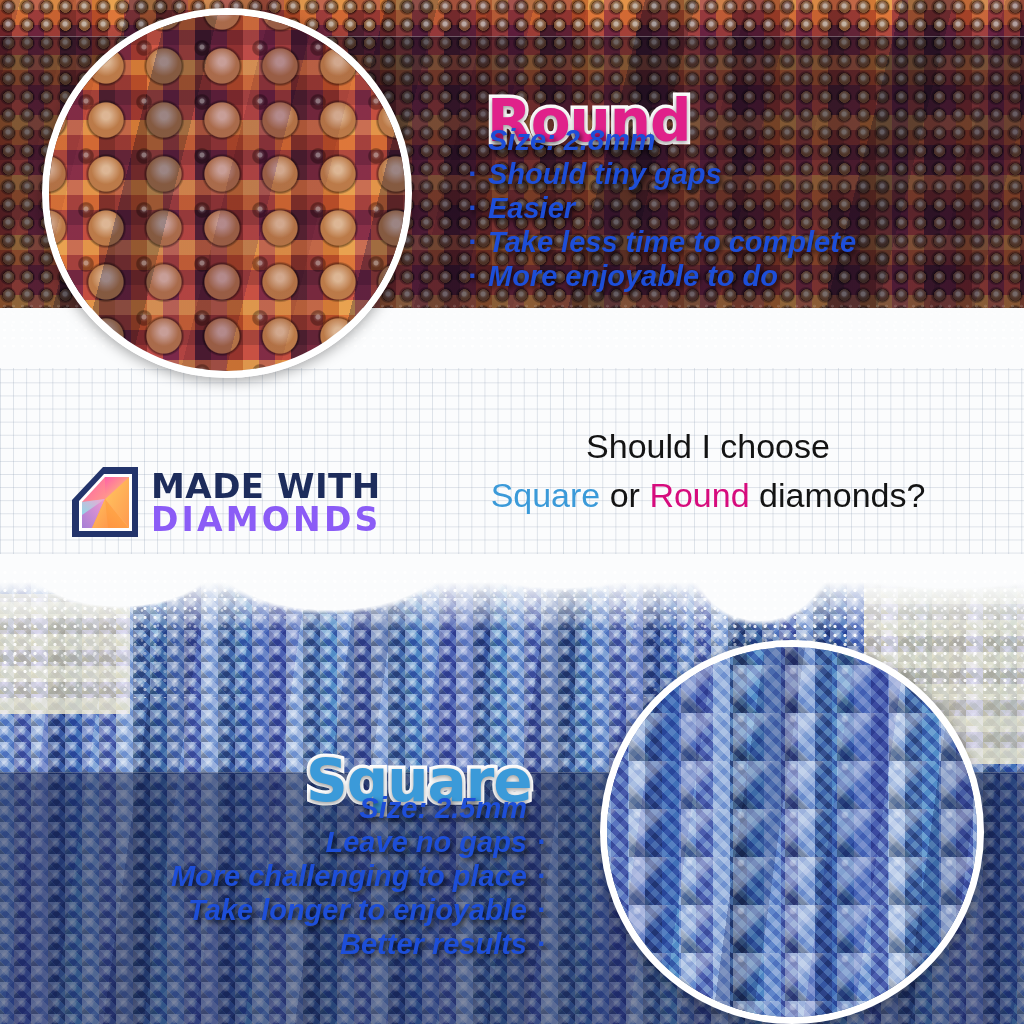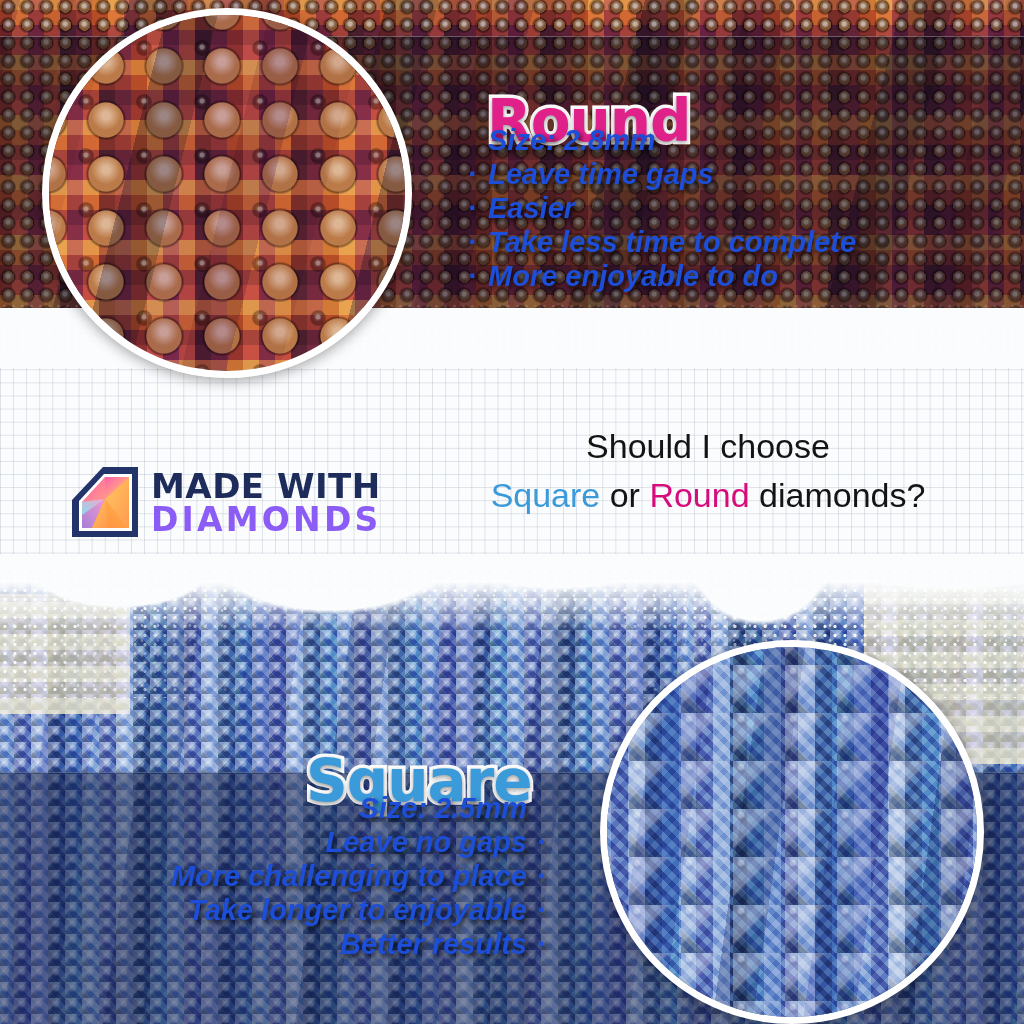--- a/index.html
+++ b/index.html
@@ -243,21 +243,21 @@
 
   <h1 class="hdr" id="roundTitle">Round</h1>
 
   <div class="speclist" id="roundList">
     <div class="row nobul">
         <span class="bul"></span>
         <span>Size:  2.8mm</span>
       </div>
     <div class="row">
         <span class="bul">·</span>
-        <span>Leave time gaps</span>
+        <span>Should tiny gaps</span>
       </div>
     <div class="row">
         <span class="bul">·</span>
         <span>Easier</span>
       </div>
     <div class="row">
         <span class="bul">·</span>
         <span>Take less time to complete</span>
       </div>
     <div class="row">

